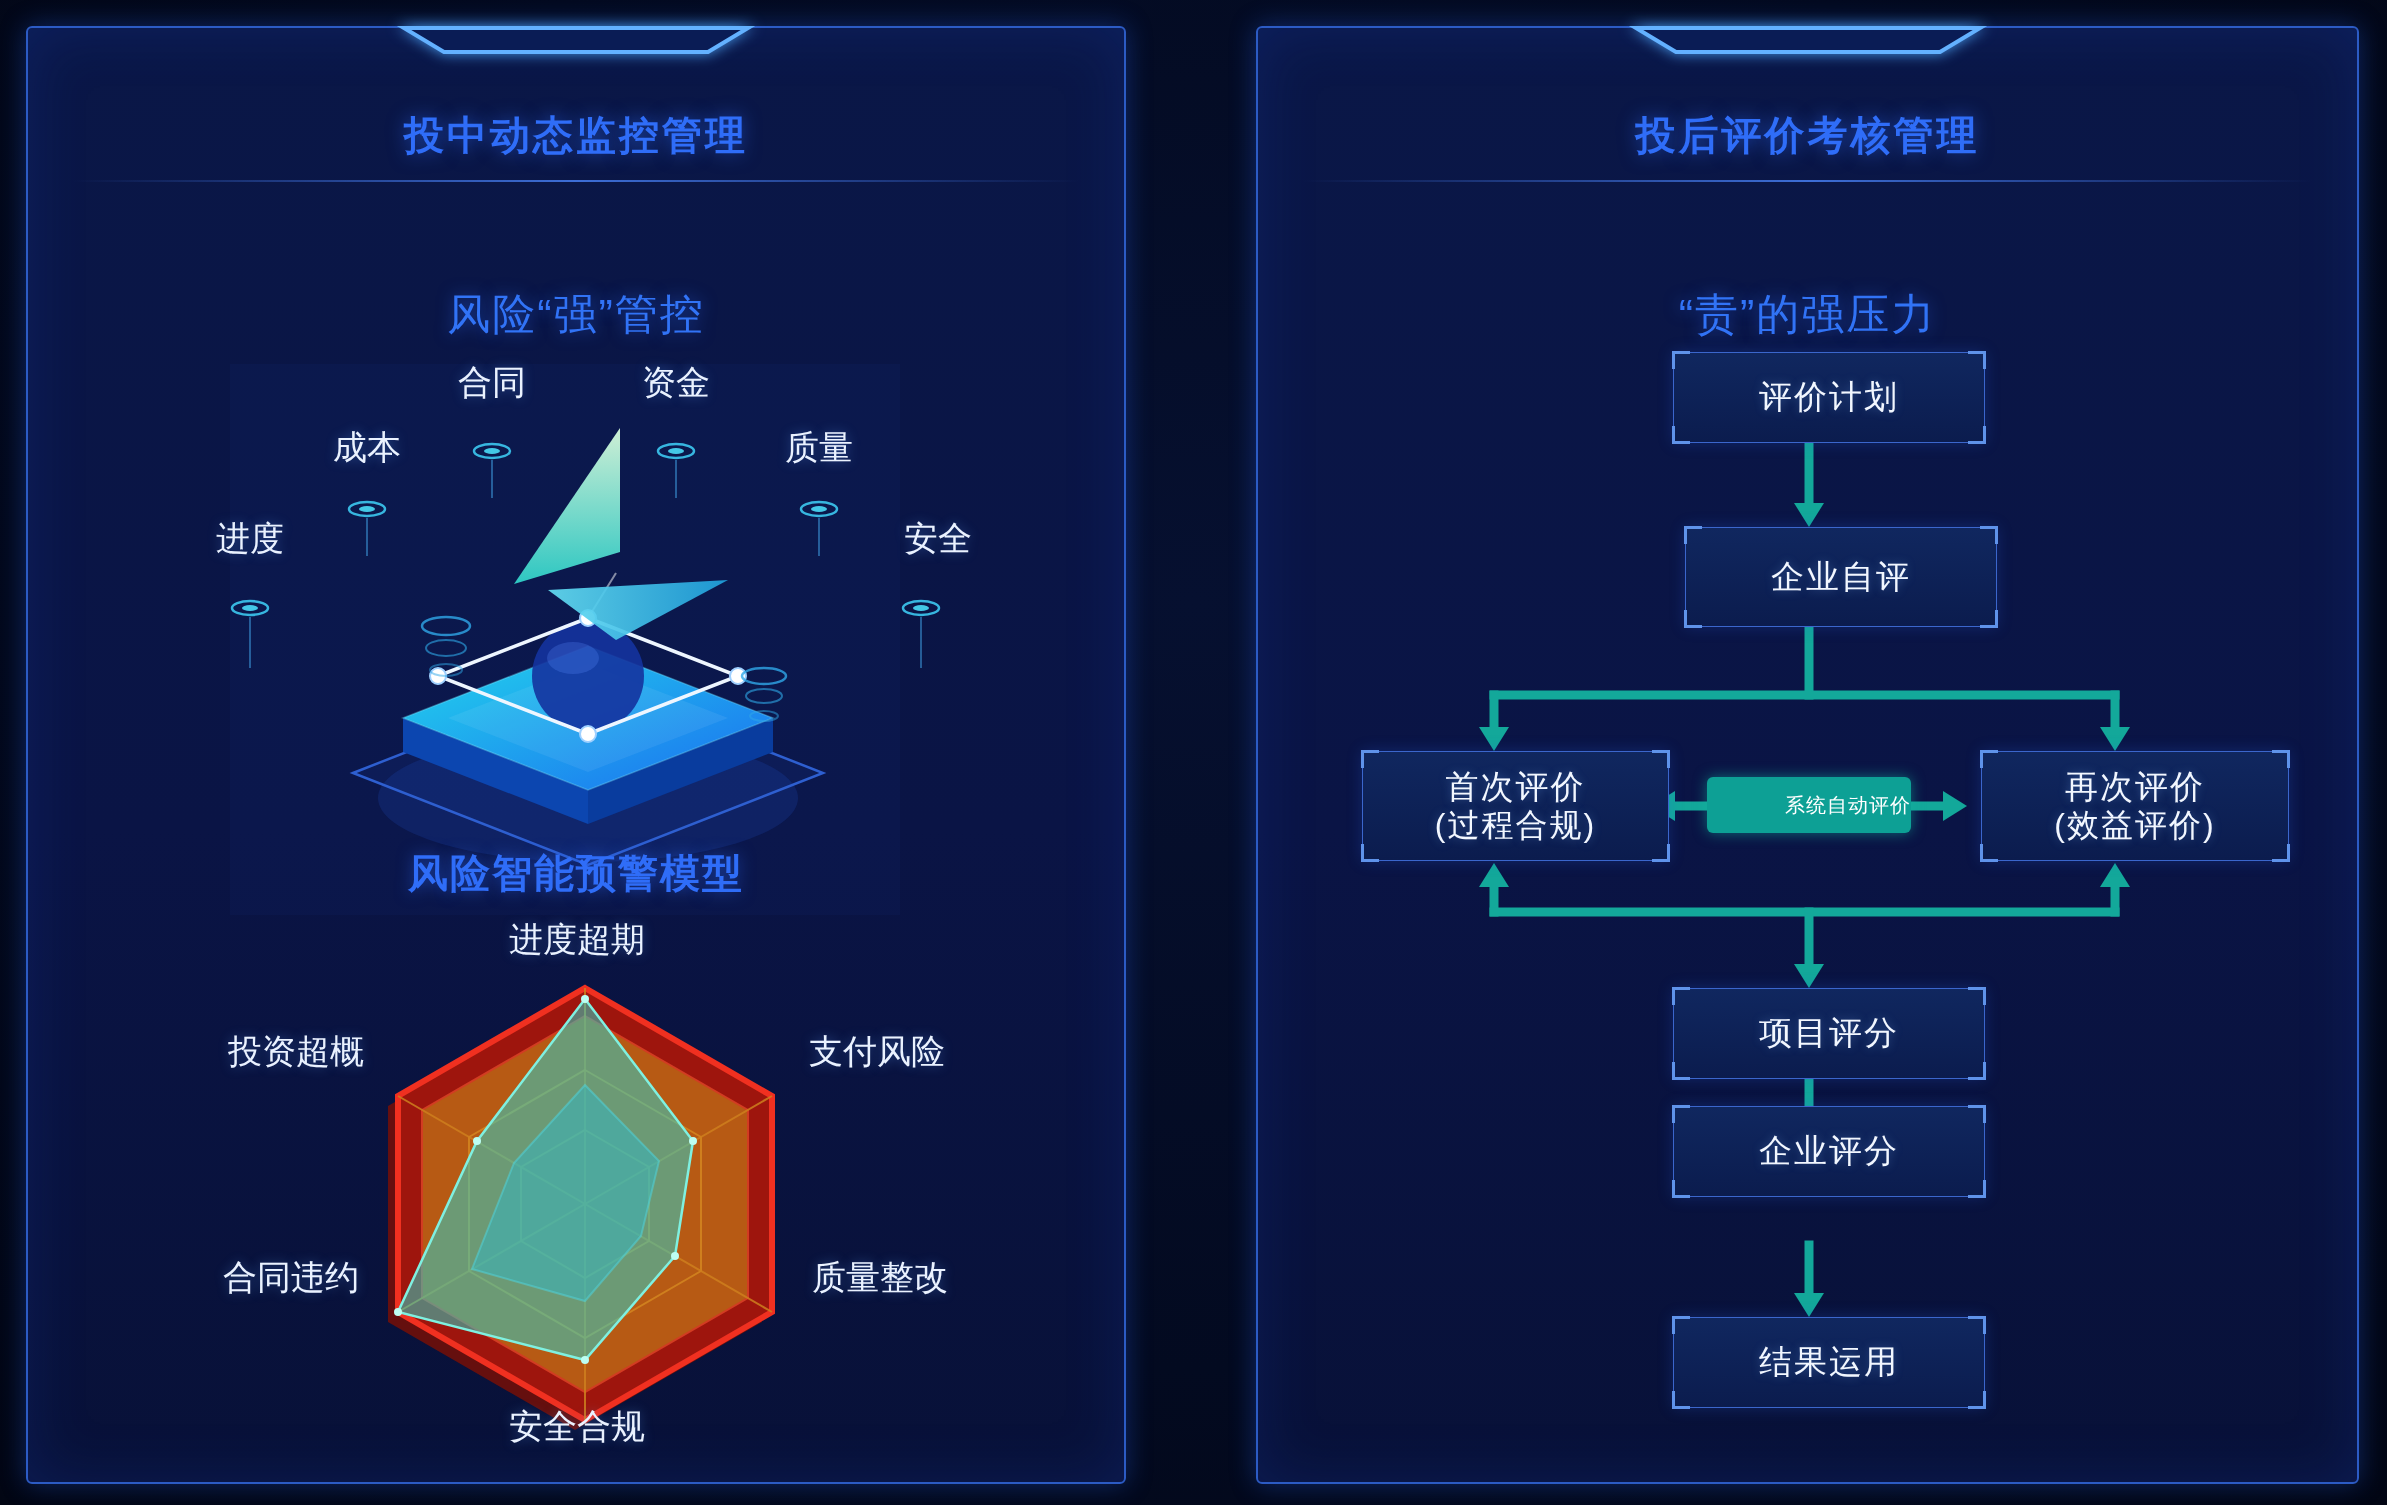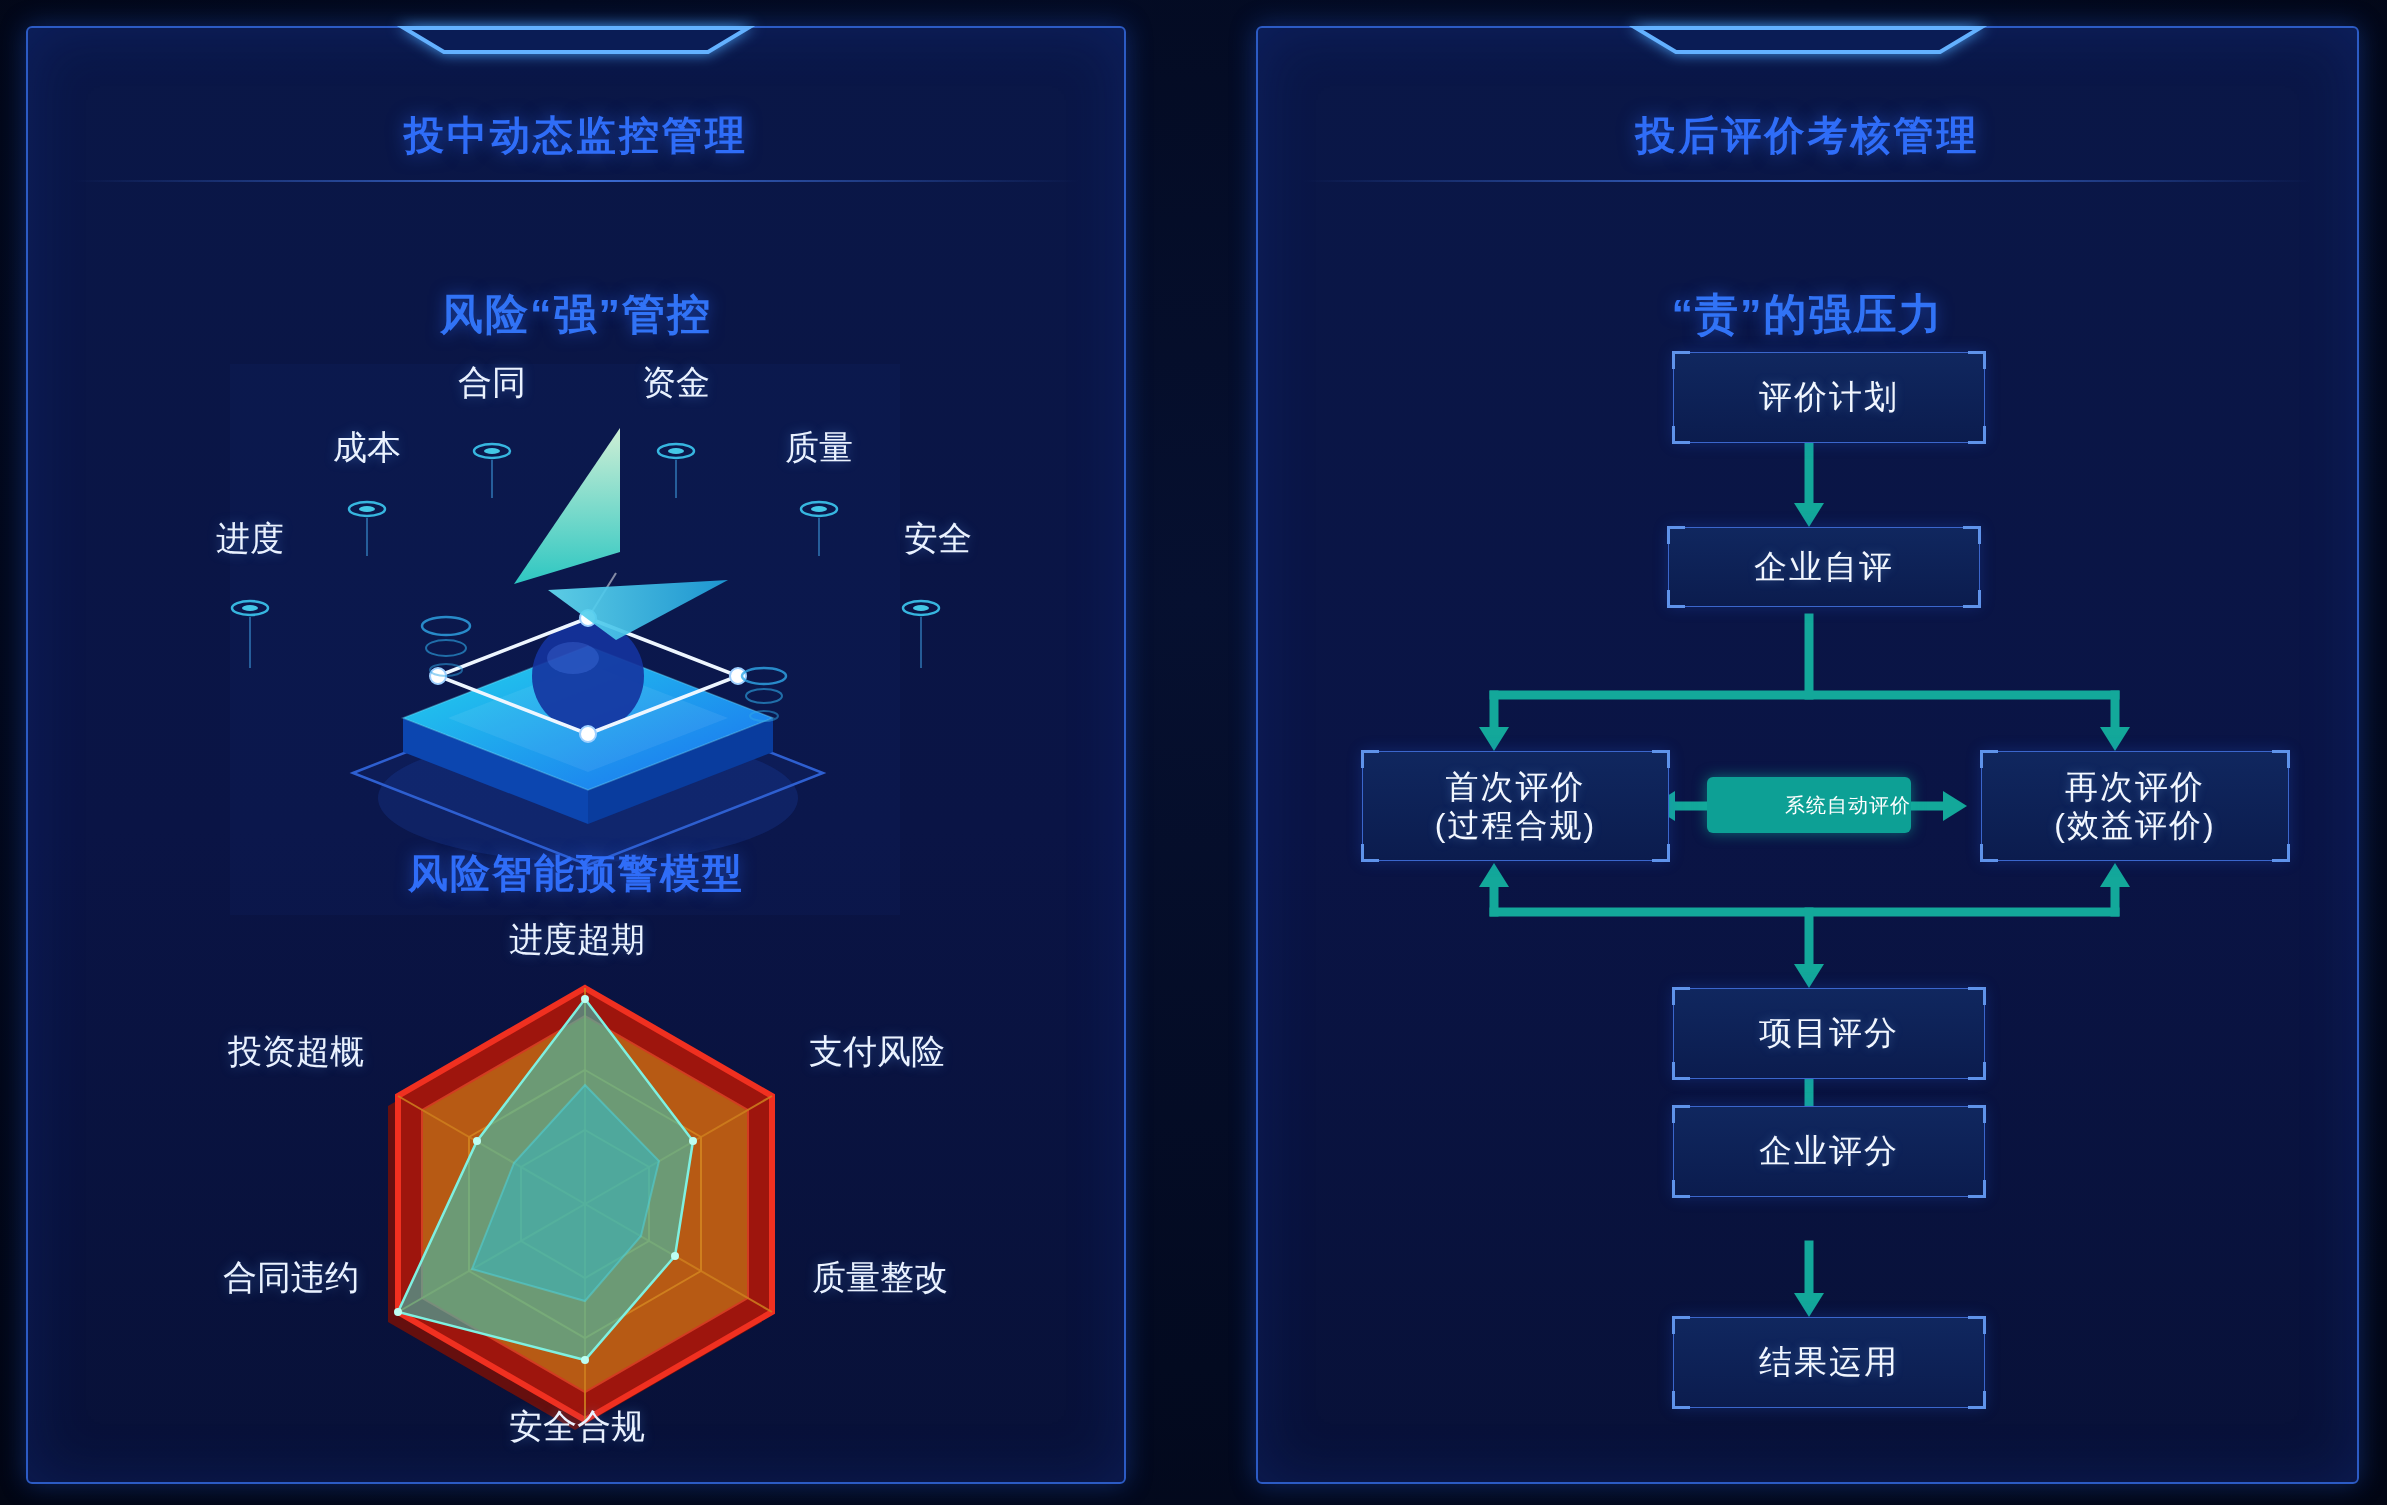--- a/index.html
+++ b/index.html
@@ -26,21 +26,21 @@
     position:absolute; top:80px; left:0; right:0; text-align:center;
     font-size:40px; font-weight:bold; color:#2f6df8; letter-spacing:3px;
     text-shadow:0 0 18px rgba(45,110,255,.55);
   }
   .divider {
     position:absolute; top:152px; left:4%; right:4%; height:2px;
     background:linear-gradient(90deg, rgba(50,95,210,0) 0%, rgba(70,125,240,.85) 50%, rgba(50,95,210,0) 100%);
   }
   .panel-subtitle {
     position:absolute; top:258px; left:0; right:0; text-align:center;
-    font-size:43px; font-weight:bold; color:#3173f6; letter-spacing:2px;
+    font-size:43px; font-weight:normal; color:#3173f6; letter-spacing:2px;
     text-shadow:0 0 16px rgba(45,110,255,.5);
   }
   .model-title {
     position:absolute; top:818px; left:0; right:0; text-align:center;
     font-size:40px; font-weight:bold; color:#2f6df8; letter-spacing:2px;
     text-shadow:0 0 16px rgba(45,110,255,.5);
   }
   .scene-svg, .conn-svg, .radar-svg { position:absolute; pointer-events:none; }
   .scene-svg { inset:0; }
   .conn-svg  { inset:0; }
@@ -241,21 +241,21 @@
         <polygon points="536,1102 566,1102 551,1126"></polygon>
         <polygon points="536,1265 566,1265 551,1289"></polygon>
       </g>
     </svg>
 
     <div class="fbox" style="left:395px; top:324px; width:312px; height:91px;">
       <i class="crn"></i>
       <span class="lbl">评价计划</span>
     </div>
 
-    <div class="fbox" style="left:390px; top:499px; width:312px; height:80px;">
+    <div class="fbox" style="left:407px; top:499px; width:312px; height:100px;">
       <i class="crn"></i>
       <span class="lbl">企业自评</span>
     </div>
 
     <div class="fbox" style="left:84px; top:723px; width:307px; height:110px;">
       <i class="crn"></i>
       <span class="lbl">首次评价</span>
       <span class="lbl sub">(过程合规)</span>
     </div>
 

